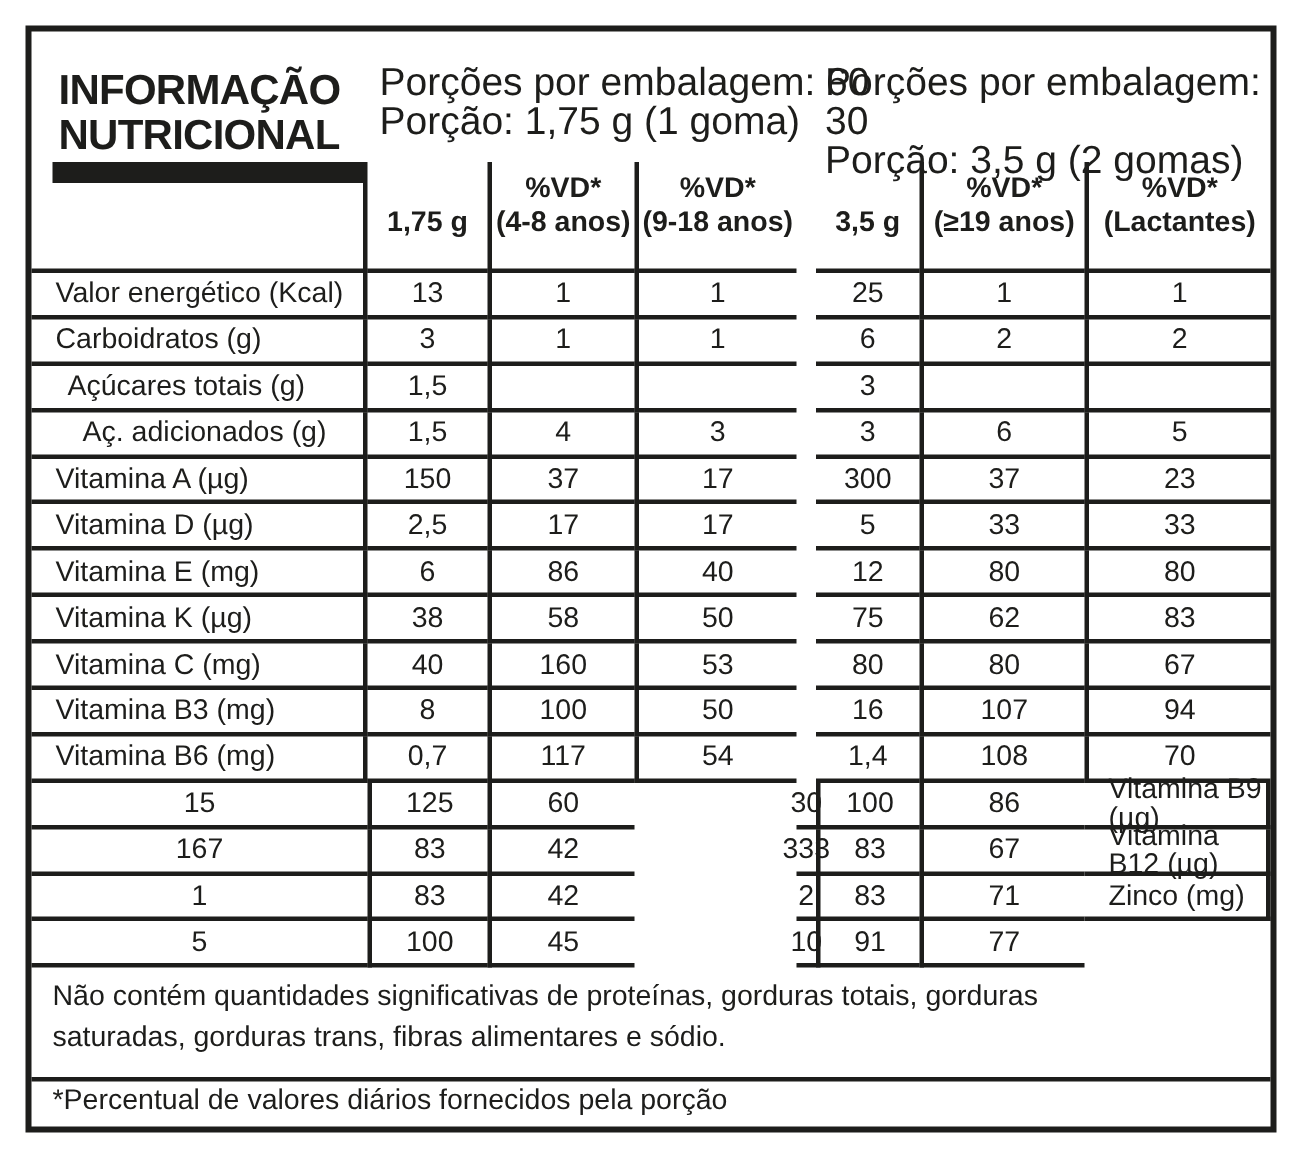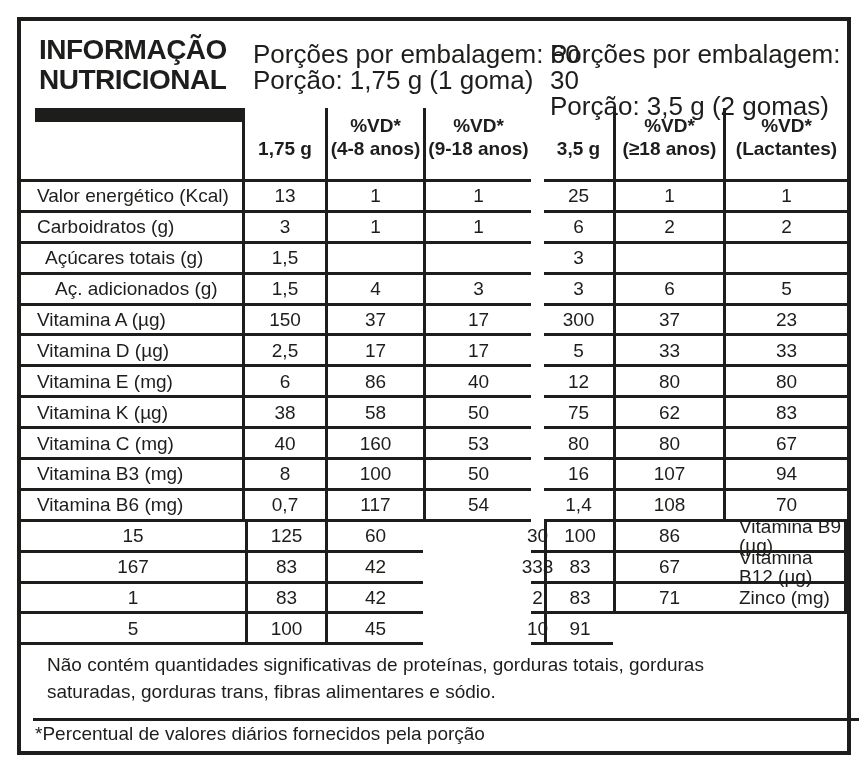--- a/index.html
+++ b/index.html
@@ -12,21 +12,21 @@
     position: relative;
   }
   .sheet {
     position: absolute; left: 17px; top: 17px;
     width: 834px; height: 738px;
     border: 4px solid var(--ink);
     background: var(--paper);
   }
   
   .label-title {
-    position: absolute; left: 18px; top: 14px;
+    position: absolute; left: 18px; top: 24px;
     font-size: 28px; font-weight: bold; line-height: 30px;
     letter-spacing: -0.5px;
   }
   .serving-block { position: absolute; top: 20px; font-size: 26px; line-height: 26px; }
   .serving-block.s1 { left: 232px; }
   .serving-block.s2 { left: 529px; }
   
   .table-grid {
     position: absolute; left: 0; top: 87px; width: 826px;
     display: grid;
@@ -50,21 +50,21 @@
     line-height: 23px; padding-bottom: 19px; text-align: center;
   }
   
   .c-label { justify-content: flex-start; padding-left: 16px; }
   .c-label.indent-1 { padding-left: 24px; }
   .c-label.indent-2 { padding-left: 34px; }
   .c-num { justify-content: center; }
   .c-gap { border: none; }
   
   .footnote-1 {
-    position: absolute; left: 12px; top: 624px; width: 826px; height: 76px;
+    position: absolute; left: 0; top: 624px; width: 826px; height: 76px;
     border-bottom: 3px solid var(--ink);
     padding: 6px 90px 0 14px;
     font-size: 19px; line-height: 27px;
   }
   .footnote-2 {
     position: absolute; left: 0; top: 694px; width: 868px; height: 36px;
     padding: 6px 12px 0 14px;
     font-size: 19px; line-height: 26px;
   }
 </style>
@@ -105,21 +105,21 @@
       <span>%VD*</span>
       <span>(9-18 anos)</span>
     </div>
     <div class="cell c-gap"></div>
     <div class="h-num bb">
       <span></span>
       <span>3,5 g</span>
     </div>
     <div class="h-num bb bl">
       <span>%VD*</span>
-      <span>(≥18 anos)</span>
+      <span>(≥19 anos)</span>
     </div>
     <div class="h-num bb bl">
       <span>%VD*</span>
       <span>(Lactantes)</span>
     </div>
 
     <div class="cell c-label br bb indent-0">Valor energético (Kcal)</div>
     <div class="cell c-num bb">13</div>
     <div class="cell c-num bb bl">1</div>
     <div class="cell c-num bb bl">1</div>
@@ -244,18 +244,19 @@
     <div class="cell c-num bb bl">83</div>
     <div class="cell c-num bb bl">71</div>
 
     <div class="cell c-label br bb indent-0">Zinco (mg)</div>
     <div class="cell c-num bb">5</div>
     <div class="cell c-num bb bl">100</div>
     <div class="cell c-num bb bl">45</div>
     <div class="cell c-gap"></div>
     <div class="cell c-num bb">10</div>
     <div class="cell c-num bb bl">91</div>
+    <div class="cell c-num bb bl">77</div>
   </div>
 
   <div class="footnote-1">Não contém quantidades significativas de proteínas, gorduras totais, gorduras saturadas, gorduras trans, fibras alimentares e sódio.</div>
   <div class="footnote-2">*Percentual de valores diários fornecidos pela porção</div>
 
 </div>
 
 </body></html>

